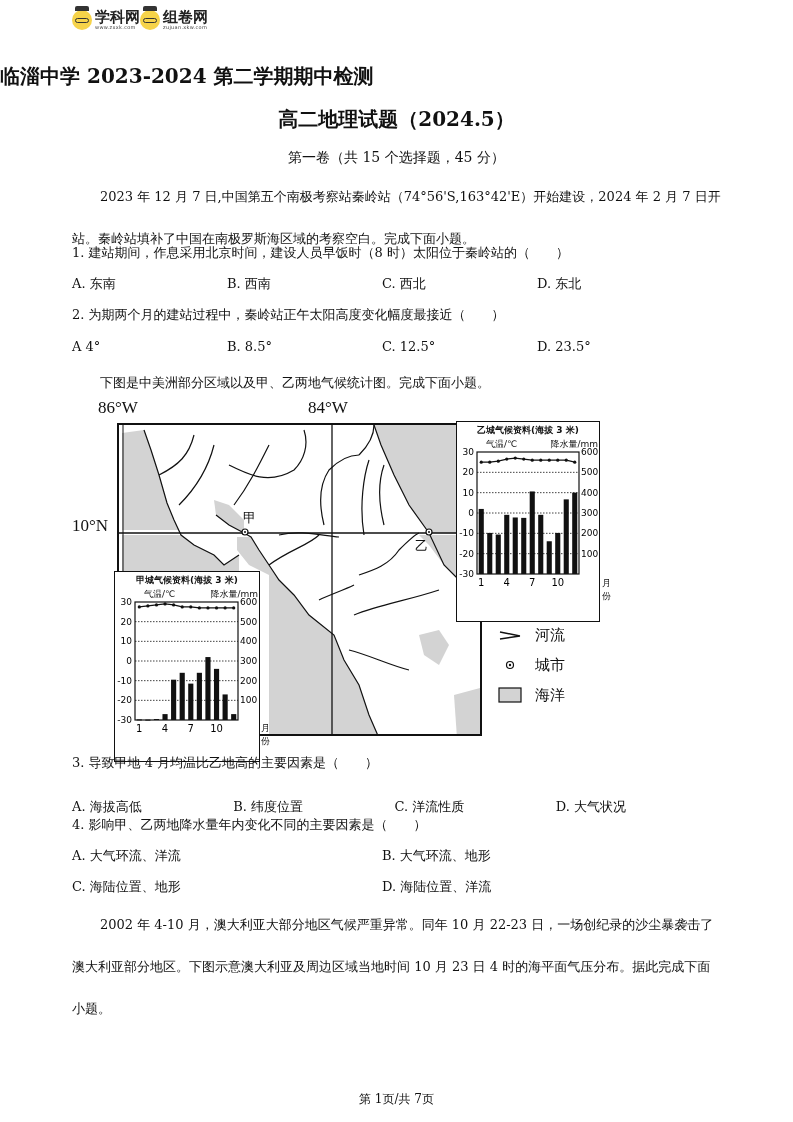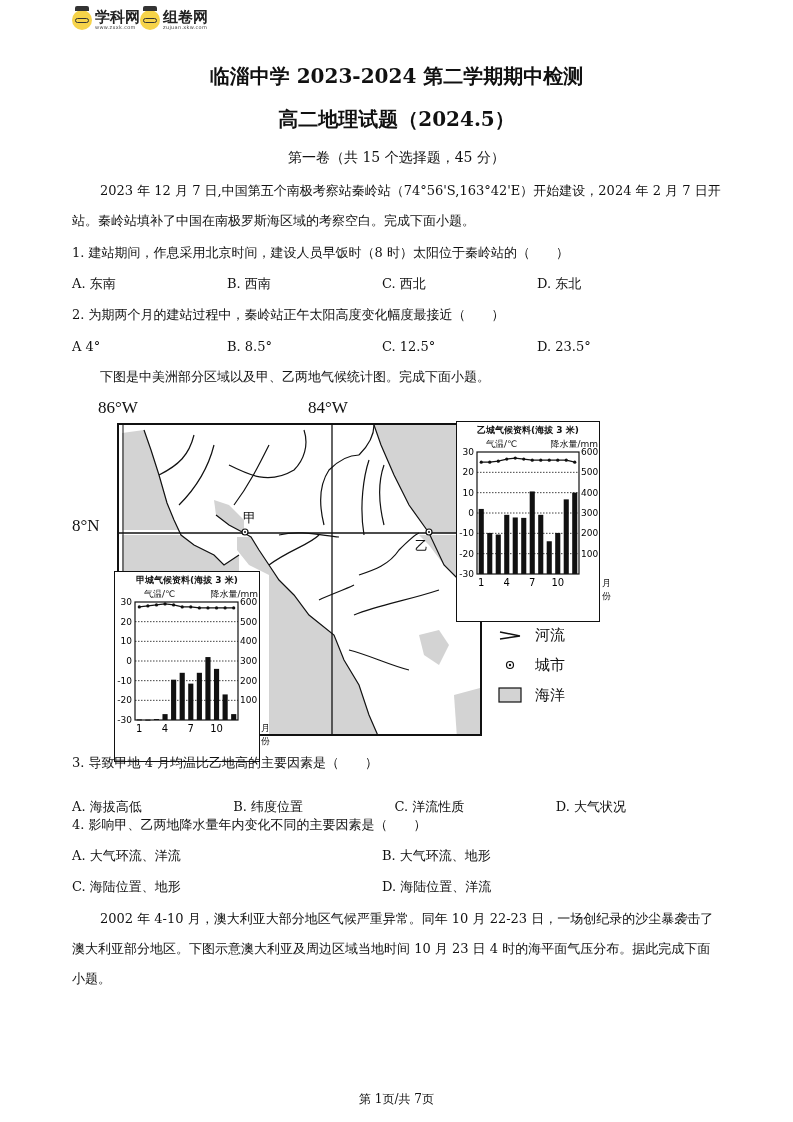--- a/index.html
+++ b/index.html
@@ -7,25 +7,25 @@
   .abs { position: absolute; }
   .logo-wrap { position: absolute; top: 10px; left: 72px; display: flex; gap: 0; align-items: center; }
   .logo { display: flex; align-items: center; gap: 3px; }
   .logo-face { width: 20px; height: 20px; border-radius: 50%; background: #f6d34a; position: relative; }
   .logo-face::before { content: ""; position: absolute; top: -4px; left: 3px; width: 14px; height: 5px; background: #333; border-radius: 2px 2px 0 0; }
   .logo-face::after { content: ""; position: absolute; top: 8px; left: 3px; width: 14px; height: 5px; border: 1px solid #333; border-radius: 3px; box-sizing: border-box; }
   .logo-text { display: flex; flex-direction: column; line-height: 1; }
   .logo-main { font-family: "DejaVu Sans", sans-serif; font-weight: bold; font-size: 15px; color: #222; }
   .logo-sub { font-family: "DejaVu Sans", sans-serif; font-size: 5px; color: #444; letter-spacing: .3px; }
 
-  .title1 { top: 63px; left: 0; width: 793px; text-align: center; font-size: 20px; font-weight: bold; }
+  .title1 { top: 63px; left: 0; width: 793px; text-align: left; font-size: 20px; font-weight: bold; }
   .title2 { top: 106px; left: 0; width: 793px; text-align: center; font-size: 20px; font-weight: bold; }
   .title3 { top: 149px; left: 0; width: 793px; text-align: center; font-size: 14px; font-weight: normal; }
 
-  .para { left: 72px; width: 650px; font-size: 13px; line-height: 30px; text-indent: 28px; }
+  .para { left: 72px; width: 650px; font-size: 13px; line-height: 42px; text-indent: 28px; }
   .q { left: 72px; font-size: 13px; }
   .opts { left: 72px; width: 620px; font-size: 13px; display: flex; }
   .opts4 span { width: 162px; display: inline-block; }
   .opts2 span { width: 325px; display: inline-block; }
 
   .footer { top: 1091px; left: 0; width: 793px; text-align: center; font-size: 12px; }
 
   
   .map-label { font-family: "Liberation Serif", serif; font-size: 17px; }
   .map-box { left: 117px; top: 423px; width: 365px; height: 313px; border: 2px solid #111; box-sizing: border-box; background: #fff; overflow: hidden; }
@@ -75,21 +75,21 @@
   <span>A 4°</span>
   <span>B. 8.5°</span>
   <span>C. 12.5°</span>
   <span>D. 23.5°</span>
 </div>
 
 <div class="abs para" style="top:362px; width:600px;">下图是中美洲部分区域以及甲、乙两地气候统计图。完成下面小题。</div>
 
 <div class="abs map-label" style="left:98px; top:398px;">86°W</div>
 <div class="abs map-label" style="left:308px; top:398px;">84°W</div>
-<div class="abs map-label" style="left:72px; top:516px;">8°N</div>
+<div class="abs map-label" style="left:72px; top:516px;">10°N</div>
 
 <div class="abs map-box">
   <svg width="365" height="313" viewBox="0 0 365 313">
 
     <path d="M3,8 L25,5 L32,25 L40,50 L48,78 L55,95 L60,105 L3,105 Z" fill="#d3d3d3"></path>
     <path d="M3,110 L62,110 L75,120 L95,130 L105,140 L120,130 L120,160 L3,160 Z" fill="#d3d3d3"></path>
     <path d="M95,75 L110,80 L125,95 L125,108 L110,100 L97,90 Z" fill="#d3d3d3"></path>
     <path d="M118,112 L132,112 L140,125 L150,140 L160,155 L175,170 L190,190 L215,210 L225,235 L240,260 L250,290 L260,313 L150,313 L150,150 L130,140 L118,125 Z" fill="#d3d3d3"></path>
     <path d="M255,0 L365,0 L365,110 L310,108 L290,80 L275,50 L262,20 Z" fill="#d3d3d3"></path>
     <path d="M300,110 L365,110 L365,180 L345,160 L325,140 L310,120 Z" fill="#d3d3d3"></path>

